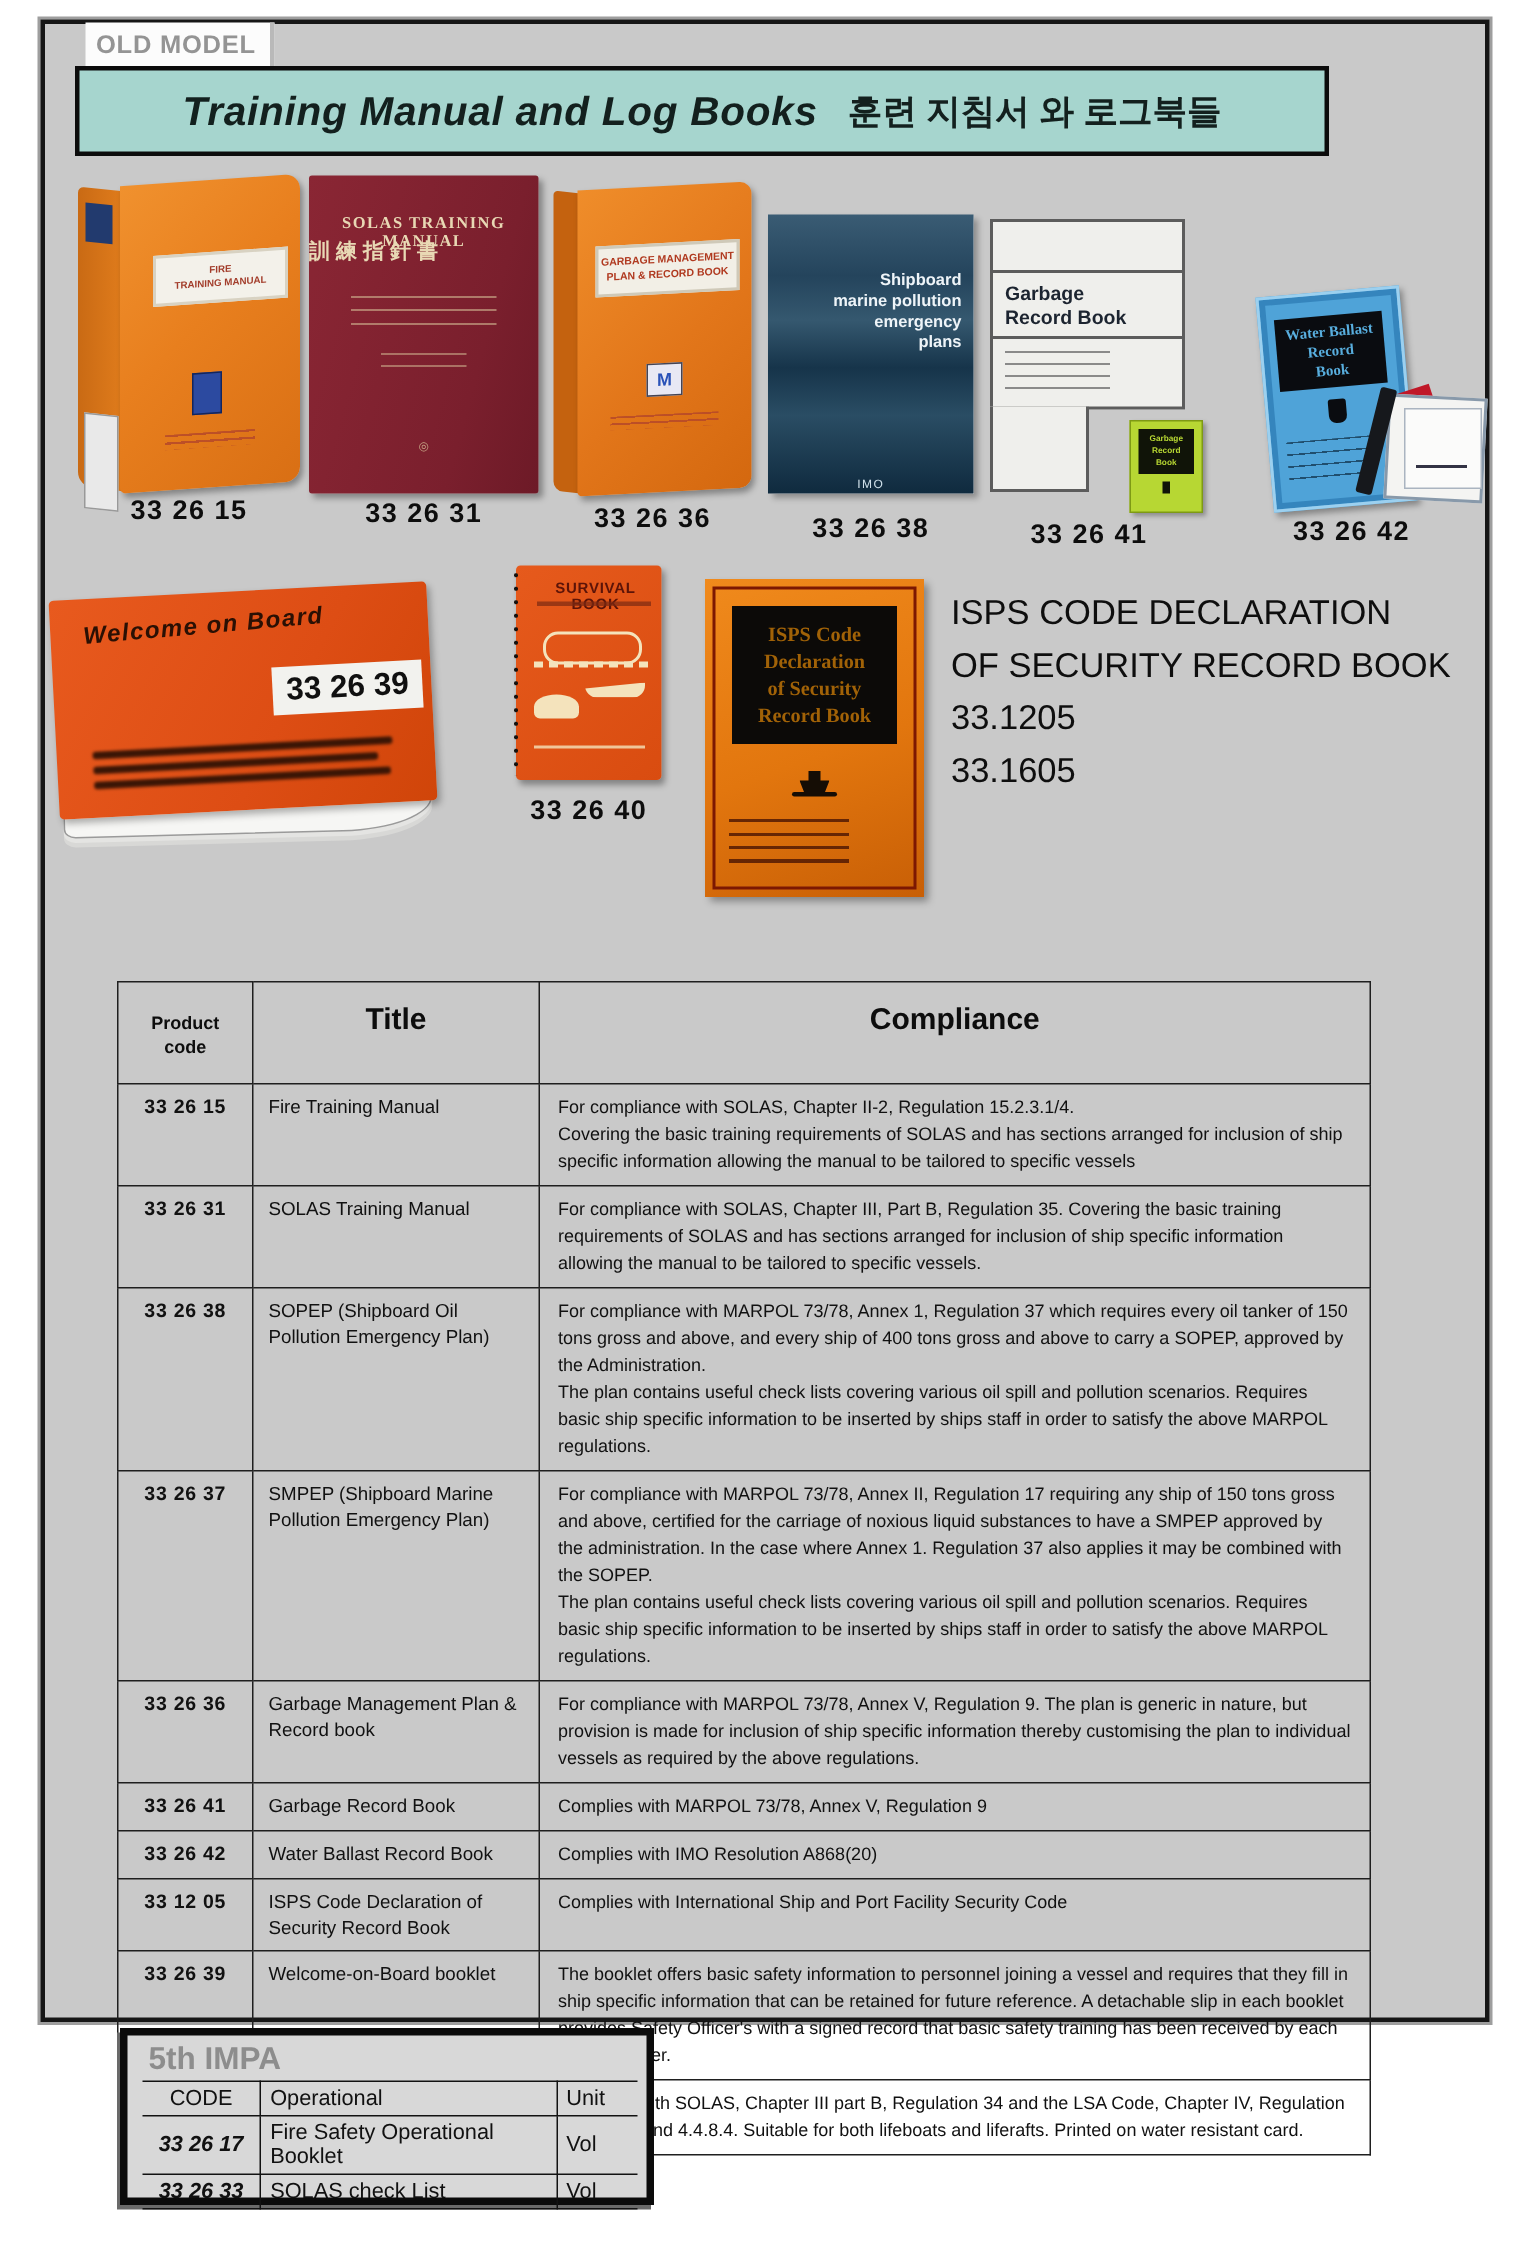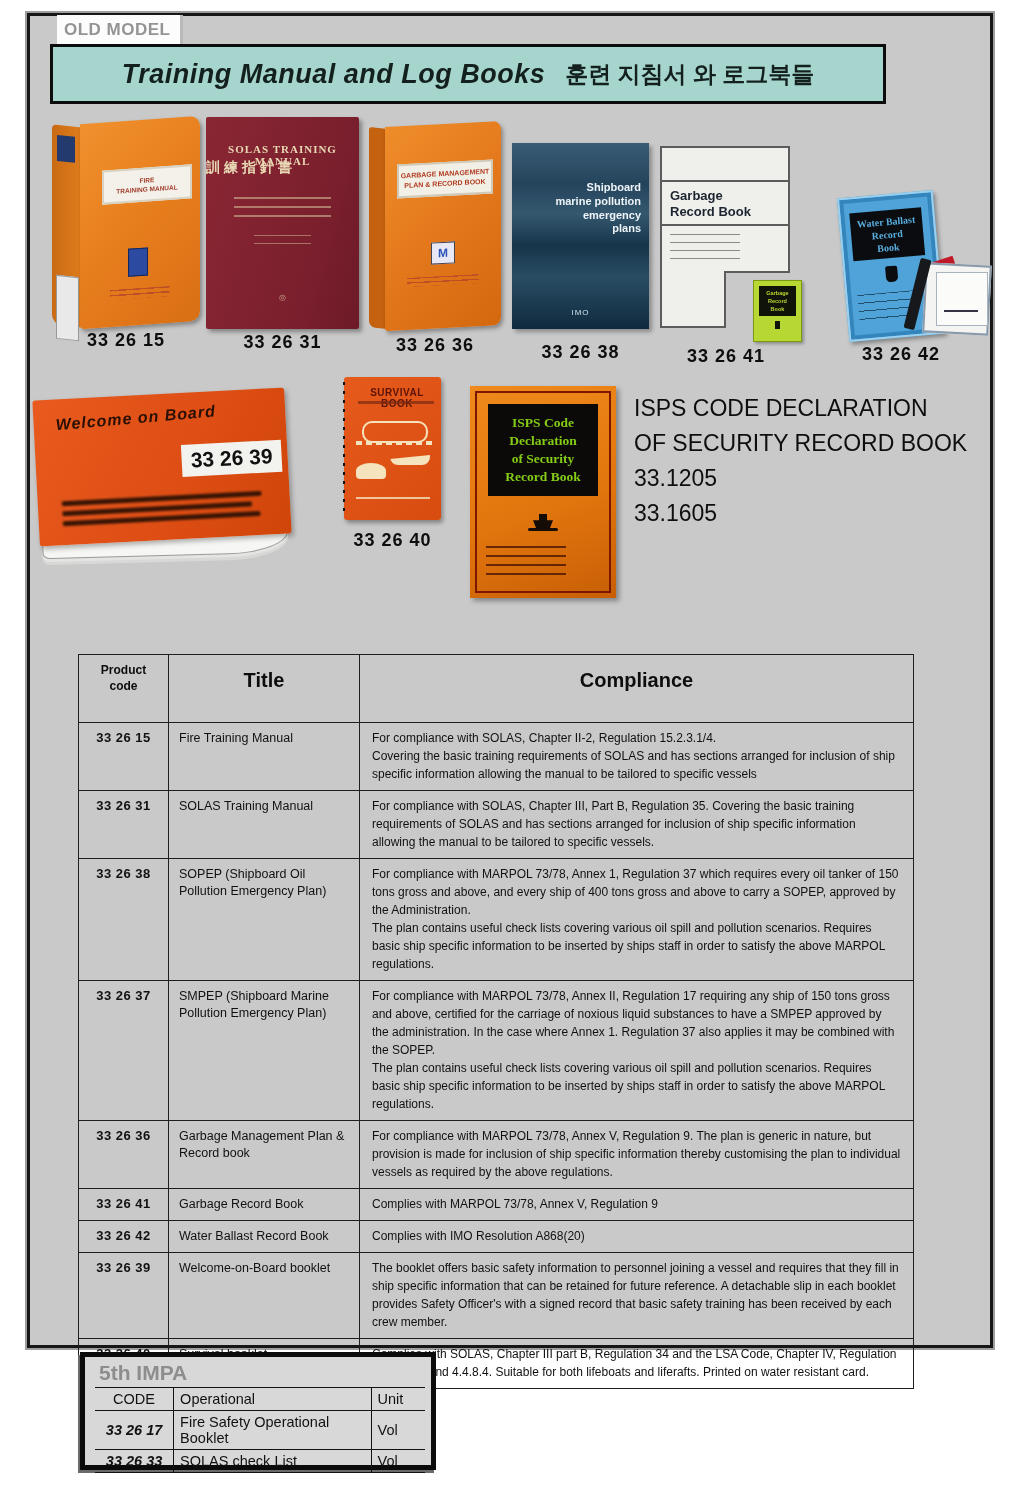--- a/index.html
+++ b/index.html
@@ -65,21 +65,21 @@
   .gmb .logo{position:absolute;left:46px;top:118px;width:22px;height:20px;background:#e8e8f4;border:1px solid #445;
              display:flex;align-items:center;justify-content:center;font-weight:bold;font-size:12px;color:#2a52b8;}
   .gmb .tinylines{position:absolute;left:22px;top:152px;width:72px;height:9px;
              background:repeating-linear-gradient(#b3452a 0 1.3px,transparent 1.3px 4.5px);opacity:.8;}
 
   
   .smpep{left:512px;top:143px;width:137px;height:186px;box-shadow:3px 3px 4px rgba(0,0,0,.3);
          background:linear-gradient(180deg,#3a5c74 0%,#24445c 22%,#35586f 38%,#16344a 55%,#2a4d64 72%,#0f2a3e 100%);}
   .smpep .txt{position:absolute;right:8px;top:38px;text-align:right;color:#eef4f8;font-weight:bold;
               font-size:11px;line-height:1.25;white-space:pre-line;}
-  .smpep .footer{position:absolute;left:50%;bottom:12px;transform:translateX(-50%);color:#cfe0ea;font-size:8px;letter-spacing:1px;}
+  .smpep .footer{position:absolute;left:50%;bottom:2px;transform:translateX(-50%);color:#cfe0ea;font-size:8px;letter-spacing:1px;}
 
   
   .gro-top{left:660px;top:146px;width:130px;height:127px;background:#efefec;border:2px solid #5c5c5c;box-sizing:border-box;}
   .gro-band1{position:absolute;left:0;top:32px;width:100%;border-top:2px solid #5c5c5c;}
   .gro-title{position:absolute;left:8px;top:40px;font-weight:bold;font-size:13px;color:#1c2430;line-height:1.25;white-space:pre-line;}
   .gro-band2{position:absolute;left:0;top:76px;width:100%;border-top:2px solid #5c5c5c;}
   .gro-lines{position:absolute;left:8px;top:86px;width:70px;height:32px;
              background:repeating-linear-gradient(#8a8a8a 0 1px,transparent 1px 8px);}
   .gro-bottom{left:660px;top:271px;width:66px;height:57px;background:#efefec;border:2px solid #5c5c5c;border-top:none;box-sizing:border-box;}
   .green-book{left:753px;top:280px;width:47px;height:60px;background:#b7d733;border:1px solid #7e9a14;box-shadow:2px 2px 3px rgba(0,0,0,.3);}
@@ -131,35 +131,35 @@
   .survival .boat{position:absolute;left:46px;top:78px;width:40px;height:10px;background:#f4e3bc;border-radius:0 0 8px 8px;clip-path:polygon(0 40%,100% 0,100% 100%,0 100%);}
   .survival .cone{position:absolute;left:12px;top:86px;width:30px;height:16px;background:#f4e3bc;border-radius:50% 50% 4px 4px;}
   .survival .fline{position:absolute;left:12px;top:120px;width:74px;height:2px;background:#f4e3bc;opacity:.8;}
 
   
   .isps{left:470px;top:386px;width:146px;height:212px;background:linear-gradient(160deg,#f08a1c,#e2760e 55%,#c85f06);
       box-shadow:3px 3px 5px rgba(0,0,0,.35);}
   .isps .inner{position:absolute;left:5px;top:5px;right:5px;bottom:5px;border:2px solid #7c1802;}
   .isps .panel{position:absolute;left:18px;top:18px;width:110px;height:92px;background:#0c0a08;
       display:flex;align-items:center;justify-content:center;text-align:center;
-      font-family:"Liberation Serif",serif;font-weight:bold;font-size:13.5px;line-height:1.35;color:#84cc16;white-space:pre-line;}
+      font-family:"Liberation Serif",serif;font-weight:bold;font-size:13.5px;line-height:1.35;color:#a16207;white-space:pre-line;}
   .isps .ship{position:absolute;left:63px;top:128px;width:20px;height:14px;background:#150d05;
       clip-path:polygon(15% 100%,0 45%,30% 45%,30% 0,70% 0,70% 45%,100% 45%,85% 100%);}
   .isps .shipbase{position:absolute;left:58px;top:142px;width:30px;height:3px;background:#150d05;border-radius:2px;}
   .isps .formlines{position:absolute;left:16px;top:160px;width:80px;height:36px;
       background:repeating-linear-gradient(#4a1402 0 2px,transparent 2px 9px);opacity:.8;}
 
   
   .isps-callout{left:634px;top:391px;width:340px;font-size:23px;line-height:35px;font-weight:500;color:#0e0e0e;}
 
   
   .main-table{left:78px;top:654px;width:836px;border-collapse:collapse;position:absolute;}
   .main-table td,.main-table th{border:1px solid #1f1f1f;vertical-align:top;background:transparent;}
   .main-table th{font-weight:bold;color:#0d0d0d;}
-  .th-code{width:87px;font-size:12px;text-align:center;padding-top:8px;white-space:pre-line;line-height:1.3;}
+  .th-code{width:87px;font-size:12px;text-align:center;padding-top:20px;white-space:pre-line;line-height:1.3;}
   .th-title{width:188px;font-size:20px;text-align:center;padding-top:14px;}
   .th-comp{font-size:20px;text-align:center;padding-top:14px;height:52px;}
   .td-code{font-weight:bold;font-size:13px;text-align:center;padding-top:7px;letter-spacing:.5px;}
   .td-title{font-size:12.5px;padding:7px 8px 6px 10px;line-height:1.35;}
   .td-comp{font-size:12px;padding:6px 12px 7px 12px;line-height:1.5;white-space:pre-line;}
 
   
   .impa{left:80px;top:1352px;width:356px;height:118px;background:#d8d8d8;border:5px solid #0b0b0b;
         box-sizing:border-box;box-shadow:-2px 3px 0 #6a6a6a;}
   .impa .title{margin:4px 0 2px 14px;font-weight:bold;font-size:21px;color:#8d8d8d;}
@@ -339,20 +339,25 @@
     </tr>
     <tr>
       <td class="td-code">33 26 41</td>
       <td class="td-title">Garbage Record Book</td>
       <td class="td-comp">Complies with MARPOL 73/78, Annex V, Regulation 9</td>
     </tr>
     <tr>
       <td class="td-code">33 26 42</td>
       <td class="td-title">Water Ballast Record Book</td>
       <td class="td-comp">Complies with IMO Resolution A868(20)</td>
+    </tr>
+    <tr>
+      <td class="td-code">33 12 05</td>
+      <td class="td-title">ISPS Code Declaration of Security Record Book</td>
+      <td class="td-comp">Complies with International Ship and Port Facility Security Code</td>
     </tr>
     <tr>
       <td class="td-code">33 26 39</td>
       <td class="td-title">Welcome-on-Board booklet</td>
       <td class="td-comp">The booklet offers basic safety information to personnel joining a vessel and requires that they fill in ship specific information that can be retained for future reference. A detachable slip in each booklet provides Safety Officer's with a signed record that basic safety training has been received by each crew member.</td>
     </tr>
     <tr>
       <td class="td-code">33 26 40</td>
       <td class="td-title">Survival booklet</td>
       <td class="td-comp">Complies with SOLAS, Chapter III part B, Regulation 34 and the LSA Code, Chapter IV, Regulation 4.1.5.1.22 and 4.4.8.4. Suitable for both lifeboats and liferafts. Printed on water resistant card.</td>

